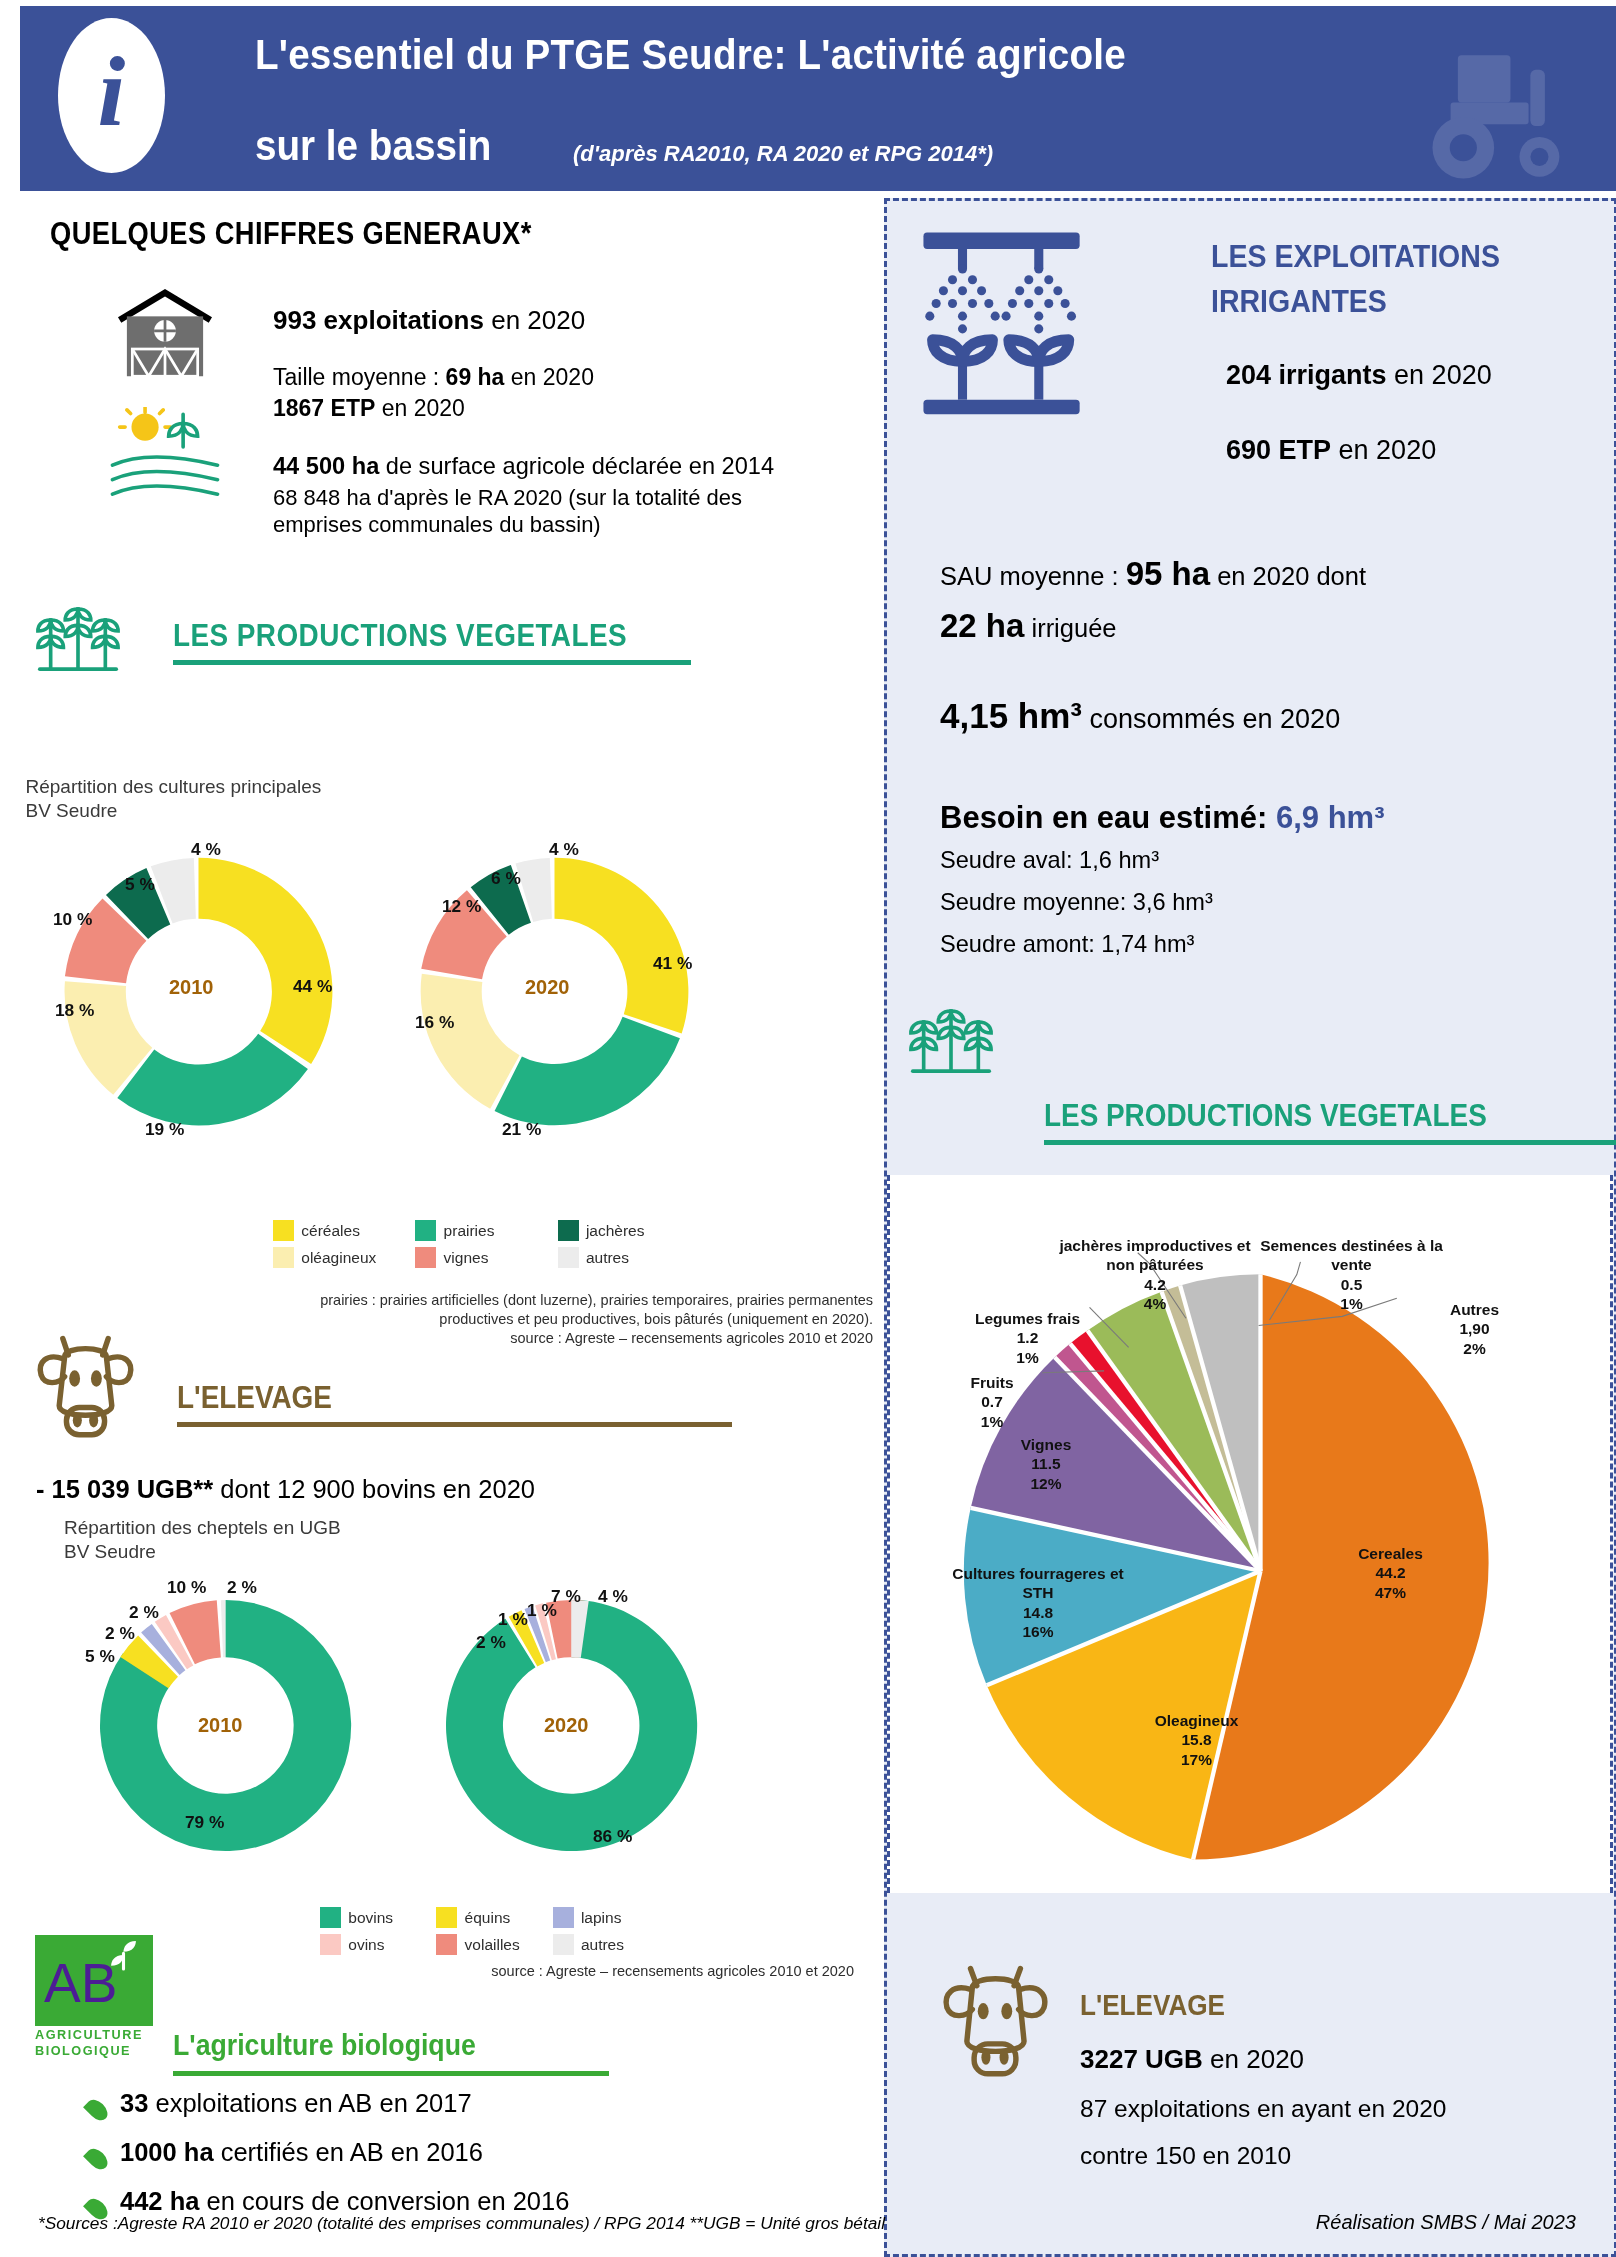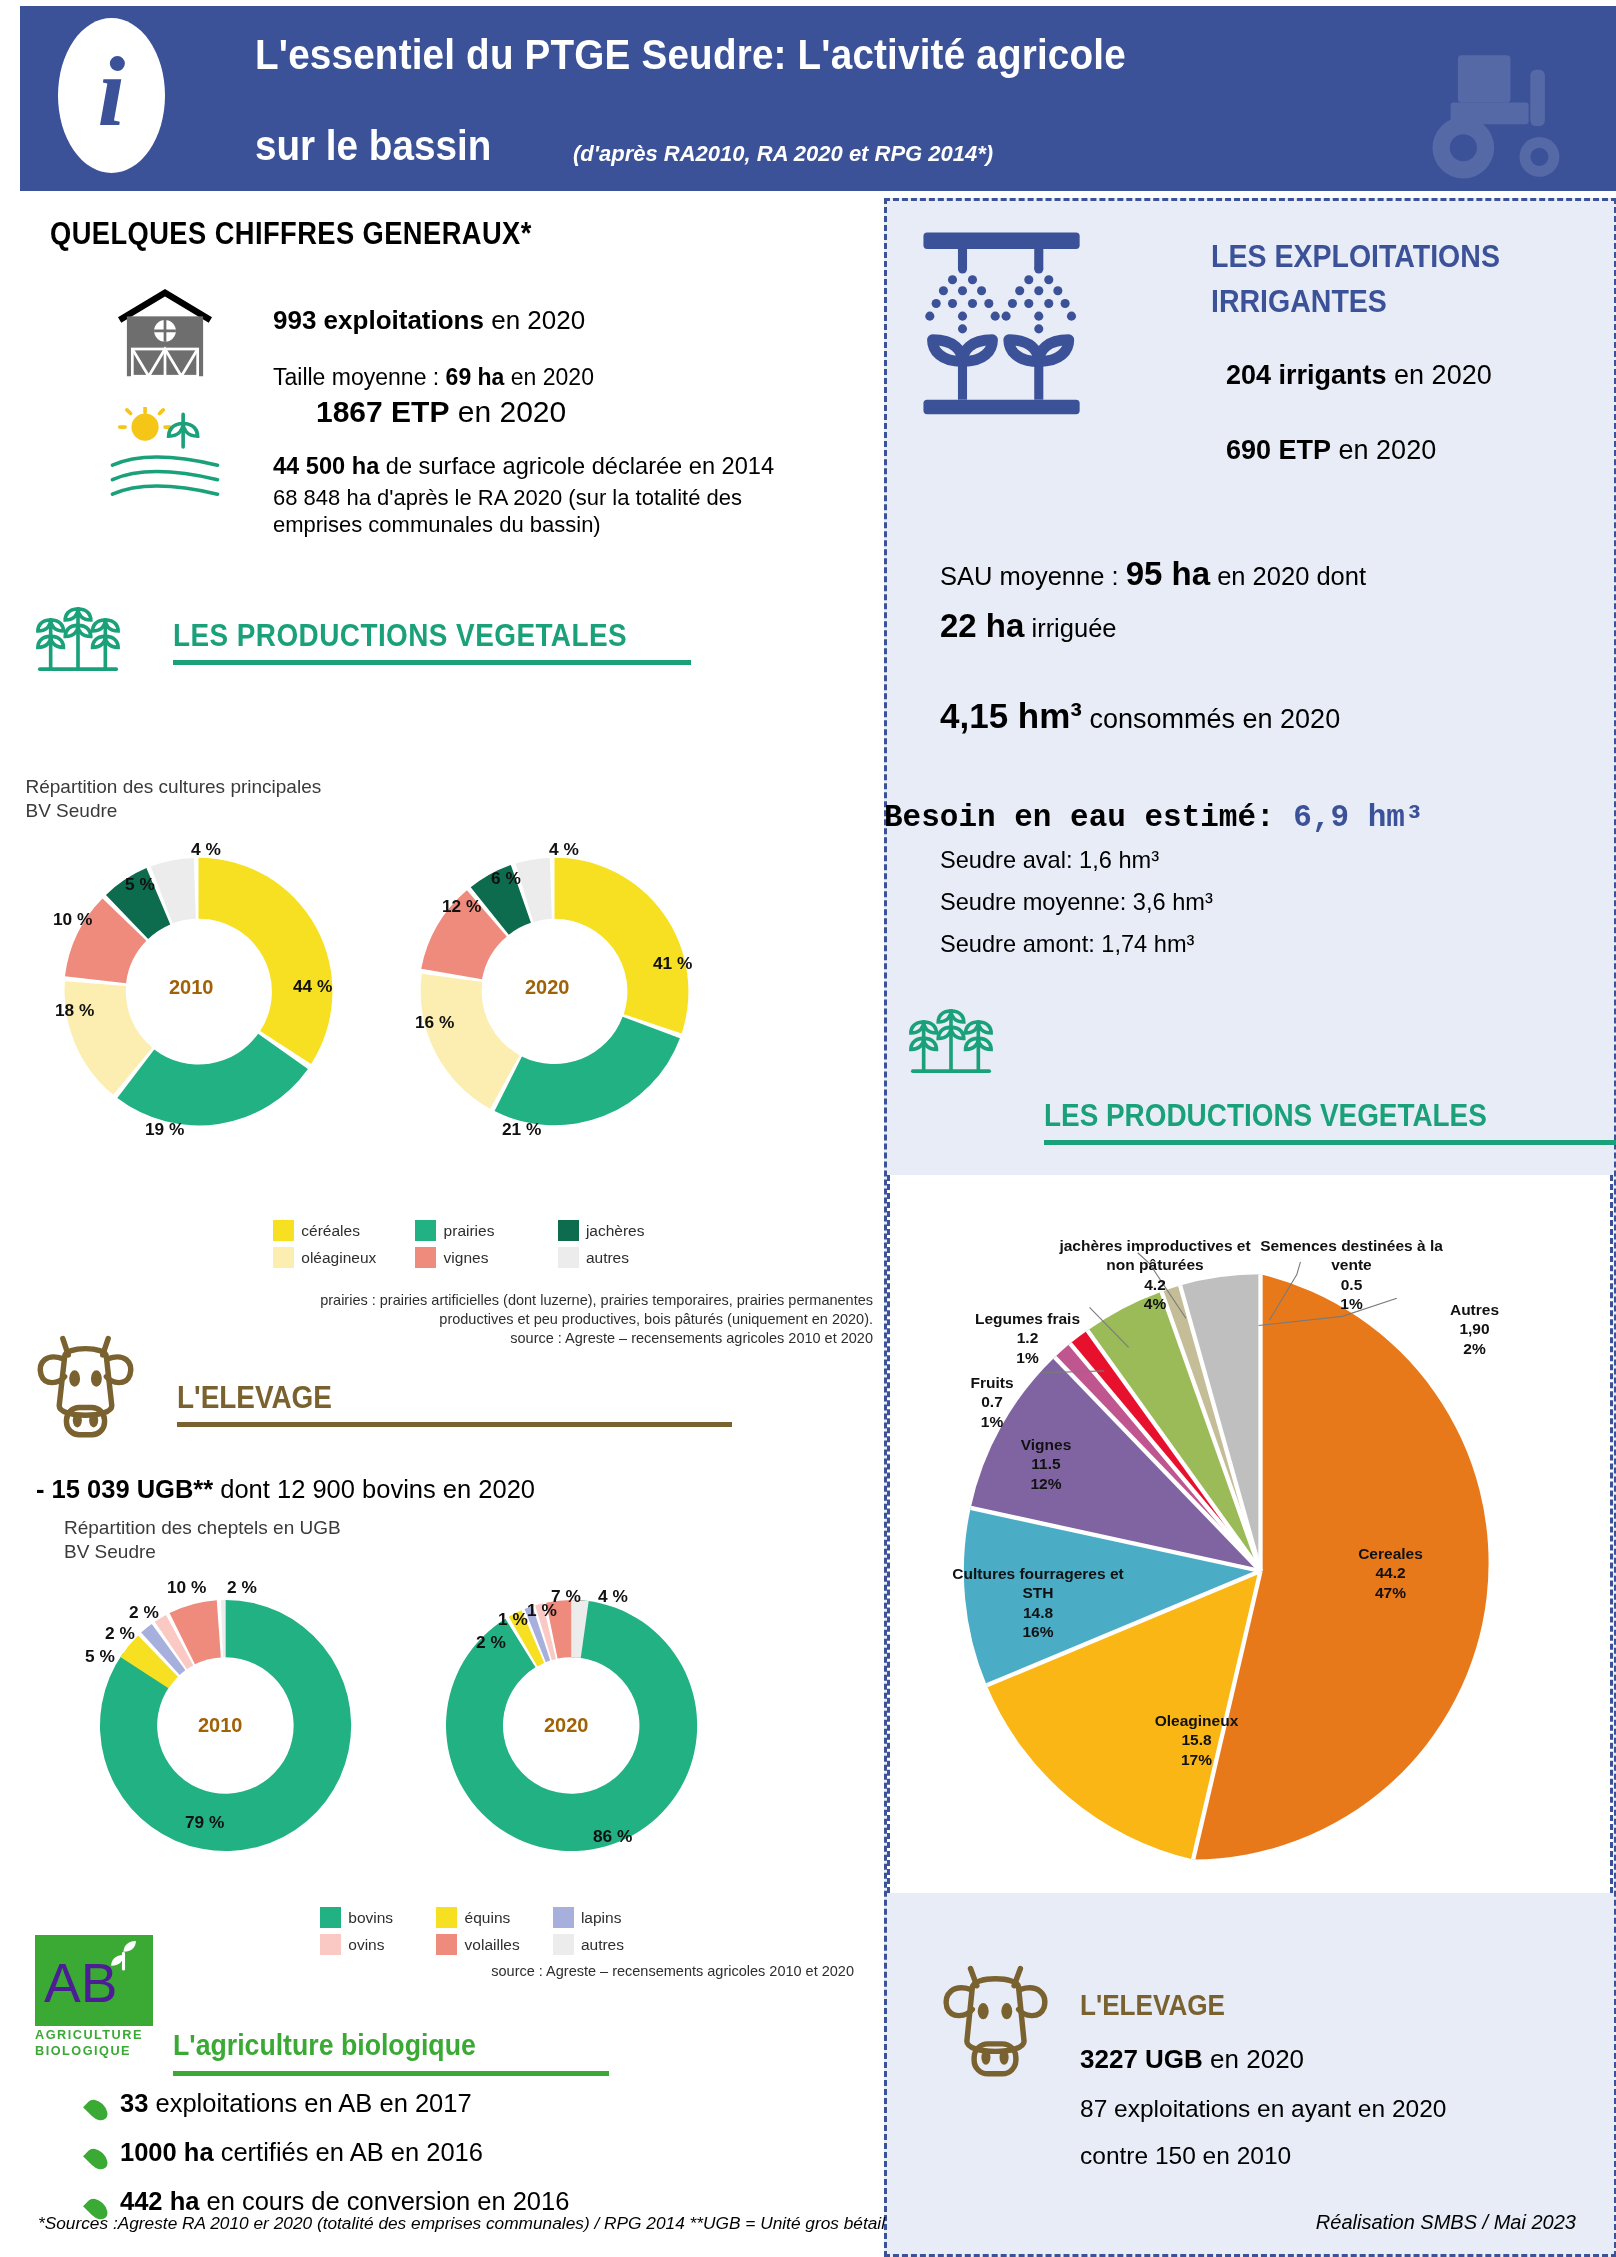--- a/index.html
+++ b/index.html
@@ -67,21 +67,21 @@
     font-size: 31px; font-weight: bold; color: #000; letter-spacing: 0.5px;
     font-family: "Liberation Sans Narrow","Liberation Sans", sans-serif;
     transform: scaleX(.88); transform-origin: left center;
   }
 
   .barn { position: absolute; left: 116px; top: 289px; width: 98px; height: 91px; }
   .field { position: absolute; left: 107px; top: 407px; width: 116px; height: 100px; }
 
   .txt-993 { position: absolute; left: 273px; top: 305px; font-size: 26px; color:#000; white-space: nowrap; }
   .txt-taille { position: absolute; left: 273px; top: 364px; font-size: 23px; color:#000; white-space: nowrap; }
-  .txt-etp { position: absolute; left: 273px; top: 395px; font-size: 30px; color:#000; white-space: nowrap; margin-left: 43px; }
+  .txt-etp { position: absolute; left: 273px; top: 395px; font-size: 23px; color:#000; white-space: nowrap; }
   .txt-44500 { position: absolute; left: 273px; top: 453px; font-size: 23.6px; color:#000; white-space: nowrap; }
   .txt-68848 { position: absolute; left: 273px; top: 485px; font-size: 22px; color:#000; line-height: 1.22; }
 
   .veg-icon-l { position: absolute; left: 36px; top: 589px; width: 84px; height: 82px; }
   .veg-title-l {
     position: absolute; left: 173px; top: 618px; color: #1aa17a;
     font-size: 31px; font-weight: bold; letter-spacing:0.5px;
     font-family: "Liberation Sans Narrow","Liberation Sans", sans-serif;
     transform: scaleX(.9); transform-origin: left center;
   }
@@ -131,22 +131,22 @@
     font-size: 31px; font-weight: bold; line-height: 1.45;
     font-family: "Liberation Sans Narrow","Liberation Sans", sans-serif;
     transform: scaleX(.92); transform-origin: left center;
   }
   .irr-204 { position: absolute; left: 1226px; top: 360px; font-size: 27px; white-space: nowrap; }
   .irr-690 { position: absolute; left: 1226px; top: 435px; font-size: 27px; white-space: nowrap; }
 
   .sau-line { position: absolute; left: 940px; top: 555px; font-size: 25.5px; white-space: nowrap; }
   .sau-line2 { position: absolute; left: 940px; top: 607px; font-size: 25.5px; white-space: nowrap; }
   .conso-line { position: absolute; left: 940px; top: 696px; font-size: 27px; white-space: nowrap; }
-  .besoin-line { position: absolute; left: 884px; top: 800px; font-size: 31px; font-weight: bold; white-space: nowrap;
-                 font-family:Liberation Mono, monospace; }
+  .besoin-line { position: absolute; left: 940px; top: 800px; font-size: 31px; font-weight: bold; white-space: nowrap;
+                 font-family:Liberation Sans, sans-serif; }
   .besoin-sub { position: absolute; left: 940px; font-size: 23.6px; white-space: nowrap; }
 
   .veg-icon-r { position: absolute; left: 909px; top: 991px; width: 84px; height: 82px; }
   .veg-title-r {
     position: absolute; left: 1044px; top: 1098px; color: #1aa17a;
     font-size: 31px; font-weight: bold;
     font-family: "Liberation Sans Narrow","Liberation Sans", sans-serif;
     transform: scaleX(.9); transform-origin: left center;
   }
   .veg-rule-r { position: absolute; left: 1044px; top: 1140px; width: 573px; height: 4.5px; background: #1aa17a; }

